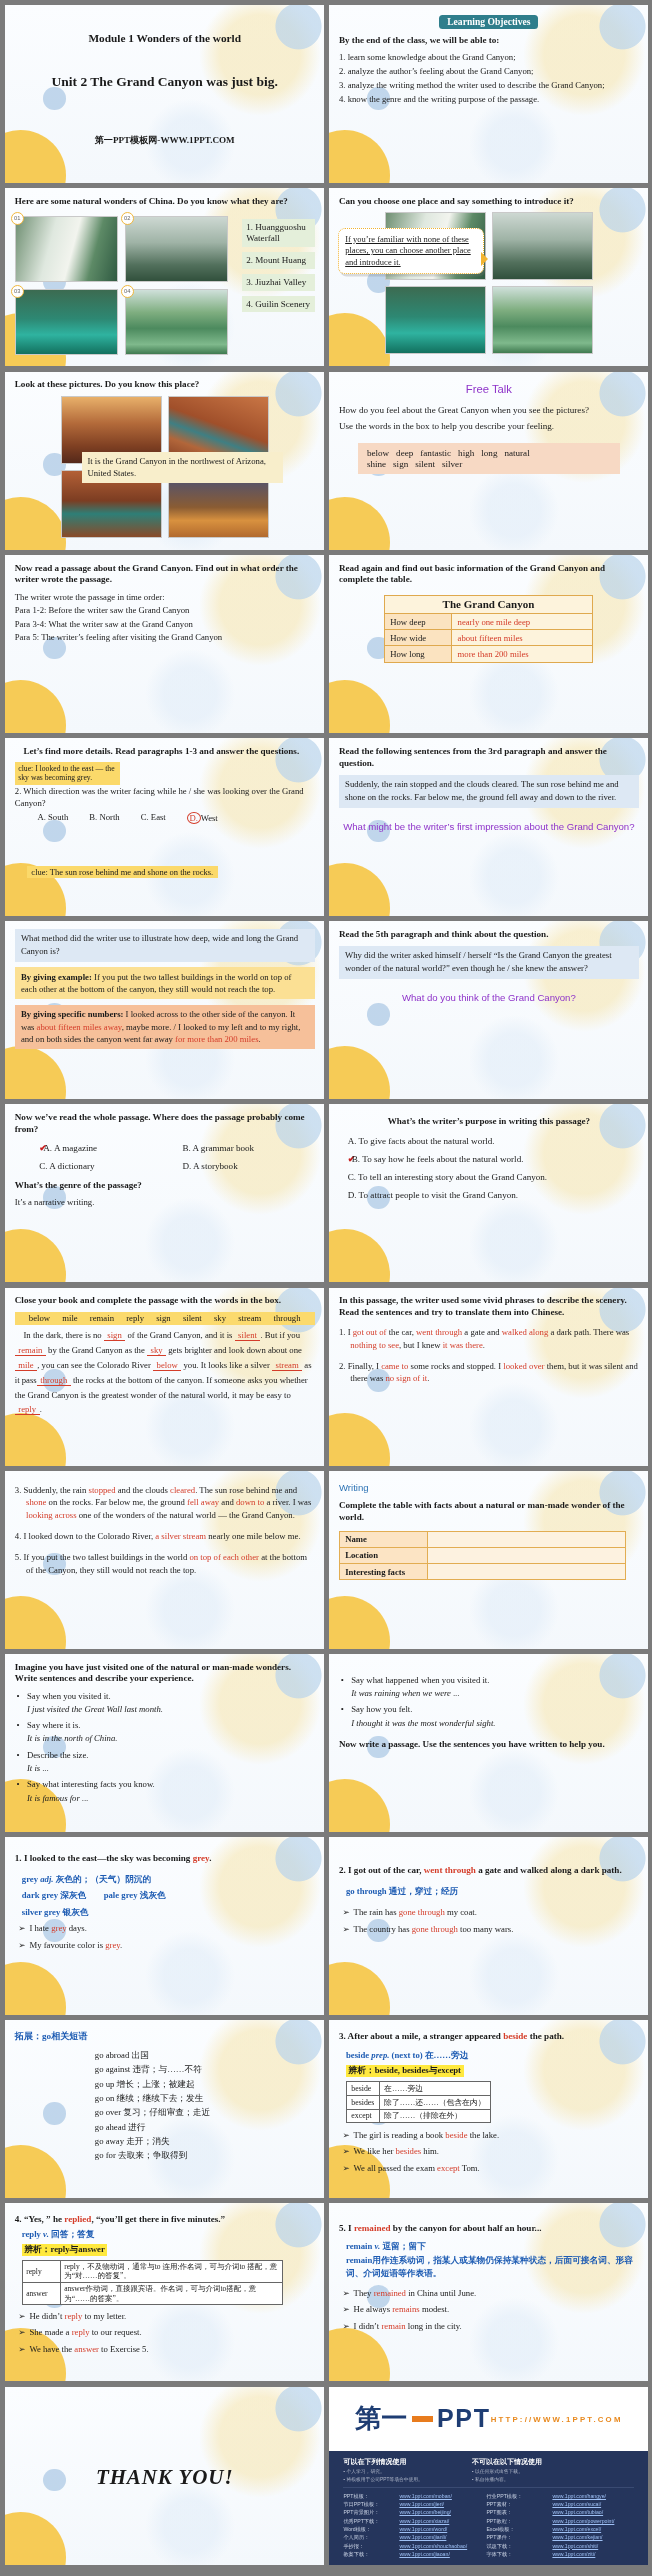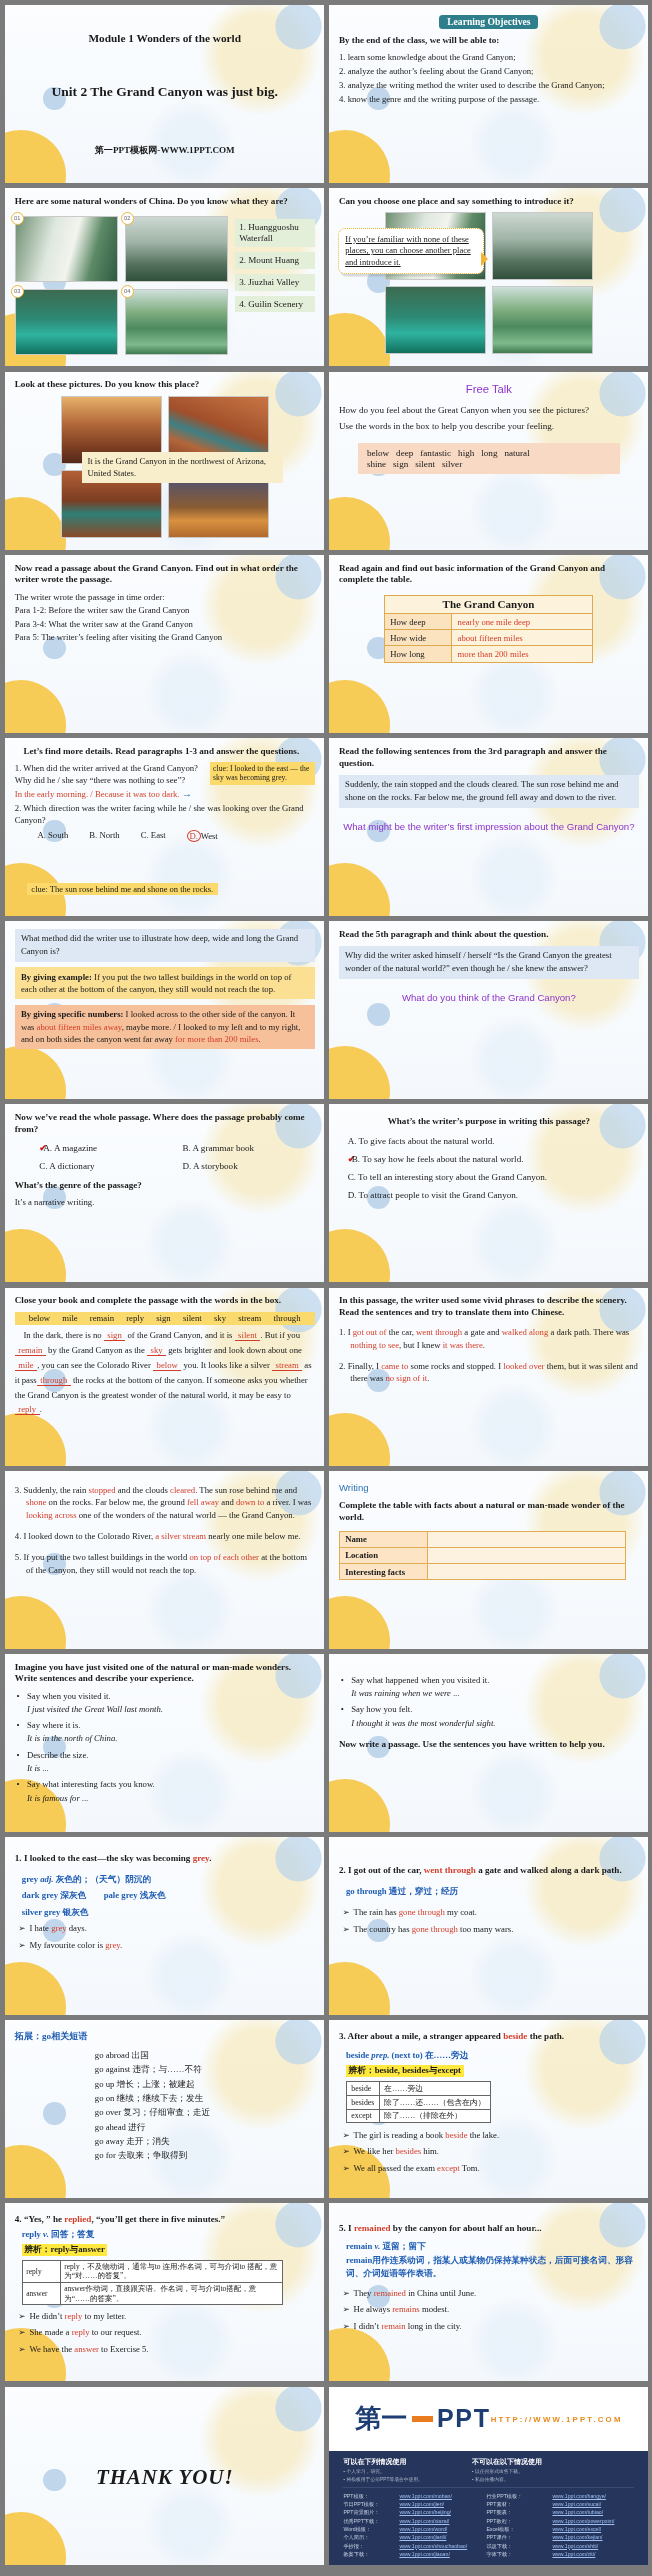--- a/index.html
+++ b/index.html
@@ -18,40 +18,40 @@
   .slide>*{position:relative;z-index:1;}
   .t{font-weight:bold;font-size:9.1px;line-height:1.3;margin-bottom:4.4px;}
   .red{color:#d43d2a;}
   .bb{font-weight:bold;}
   .it{font-style:italic;}
   .ans{color:#d43d2a;border-bottom:0.9px solid #d43d2a;padding:0 3.5px;}
   .arr{color:#2b2b2b;margin-right:1.7px;}
   .body-line{font-size:8.7px;line-height:1.55;}
   
   .s1-module{font-weight:bold;font-size:11.3px;text-align:center;margin-top:19px;}
-  .s1-unit{font-weight:bold;font-size:13.5px;text-align:center;margin-top:40px;}
+  .s1-unit{font-weight:bold;font-size:13.5px;text-align:center;margin-top:30px;}
   .s1-site{font-weight:bold;font-size:9.1px;text-align:center;margin-top:44px;}
   
   .badge{width:max-content;margin:1.7px auto 6.1px;background:#2f7e8c;color:#fff;font-weight:bold;font-size:9.6px;padding:1.7px 7.8px;border-radius:3.5px;}
   .obj-item{font-size:8.7px;line-height:1.6;padding-left:11.3px;text-indent:-11.3px;}
   
   .s3-body{display:flex;gap:7px;}
   .photo-grid{display:grid;grid-template-columns:103px 103px;grid-auto-rows:66px;gap:7px;margin-top:3.5px;}
   .ph{position:relative;border:0.9px solid #c9c9c9;}
   .numbadge{position:absolute;top:-5.2px;left:-5.2px;width:11.3px;height:11.3px;border:1.3px solid #f0b73c;border-radius:50%;background:#fff;color:#666;font-size:5.7px;display:flex;align-items:center;justify-content:center;font-family:"Liberation Sans",sans-serif;}
   .img-wf{background:linear-gradient(105deg,#6f8f72 0%,#dfe8df 35%,#f2f4ee 55%,#5d8a66 75%,#2f5a42 100%);}
   .img-mh{background:linear-gradient(180deg,#cdd8d2 0%,#9fb3a6 40%,#52705c 75%,#31503c 100%);}
   .img-jz{background:linear-gradient(180deg,#3c6b51 0%,#2d8873 45%,#2fb3a0 70%,#12705e 100%);}
   .img-gl{background:linear-gradient(180deg,#cfe0da 0%,#7fae80 35%,#4c8a5e 60%,#7fb98c 85%,#3f7a50 100%);}
   .cny1{background:linear-gradient(180deg,#e8b06a 0%,#b36a3a 40%,#7e3f22 75%,#54281a 100%);}
   .cny2{background:linear-gradient(200deg,#c97645 0%,#a04f2a 45%,#3f7f83 60%,#b2663a 75%,#7e3b22 100%);}
   .cny3{background:linear-gradient(180deg,#b36036 0%,#7c3d22 45%,#2e7f77 65%,#8a4a28 100%);}
   .cny4{background:linear-gradient(180deg,#44507e 0%,#8a5c33 55%,#d8913f 75%,#b26a2e 100%);}
   .name-list{flex:1;margin-top:7px;}
-  .name-item{background:#e4efda;font-size:9.1px;line-height:1.25;padding:2.6px 4.4px;margin-bottom:5.2px;}
+  .name-item{background:#e4efda;font-size:9.1px;line-height:1.25;padding:2.6px 4.4px;margin-bottom:5.2px;margin-left:7px;}
   .center-grid{display:grid;grid-template-columns:101px 101px;grid-auto-rows:68px;gap:6.1px;width:max-content;margin:1.7px auto 0;}
   .bubble{position:absolute;left:8.7px;top:40px;width:132px;background:#fff;border:1.7px dotted #f2b431;border-radius:7px;padding:4.4px 6.1px;font-size:8.5px;line-height:1.35;box-shadow:1.7px 2.6px 0 rgba(120,120,120,.25);text-decoration:underline;}
   .bubble::after{content:"";position:absolute;right:-12.2px;bottom:7px;border:7px solid transparent;border-left-color:#f2b431;}
   .caption{position:absolute;left:77px;top:80px;width:190px;background:#f8eecb;padding:3.5px 5.2px;font-size:8.7px;line-height:1.4;}
   
   .ft-title{color:#8e33c9;font-size:11.3px;text-align:center;margin:3.5px 0 7px;font-family:"Liberation Sans",sans-serif;}
   .ft-line{font-size:9.1px;line-height:1.8;}
   .wordbox{background:#f7d9c4;width:244px;margin:8.7px auto 0;padding:3.5px 8.7px;font-size:9.1px;}
   .w-item{display:inline-block;margin:0.9px 7px 0.9px 0;}
   
@@ -235,24 +235,20 @@
             <td>How long</td>
             <td class="red">more than 200 miles</td>
           </tr>
     </tbody>
       </table>
   </div>
 
   <div class="slide">
     <div class="t" style="margin-left:8.7px;">Let’s find more details. Read paragraphs 1-3 and answer the questions.</div>
     <div class="qa-row">
-      <div style="flex:1;">
-        <div class="qline">1. When did the writer arrived at the Grand Canyon? Why did he / she say “there was nothing to see”?</div>
-        <div class="qline red"><span>In the early morning. / Because it was too dark.</span> <span class="barrow">→</span></div>
-      </div>
       <div class="cluebox">clue: I looked to the east — the sky was becoming grey.</div>
     </div>
     <div class="qline">2. Which direction was the writer facing while he / she was looking over the Grand Canyon?</div>
     <div class="optrow">
       <span>A. South</span>
       <span>B. North</span>
       <span>C. East</span>
       <span><span class="circ red">D.</span><span>West</span></span>
     </div>
     <div class="clue2">clue: The sun rose behind me and shone on the rocks.</div>

